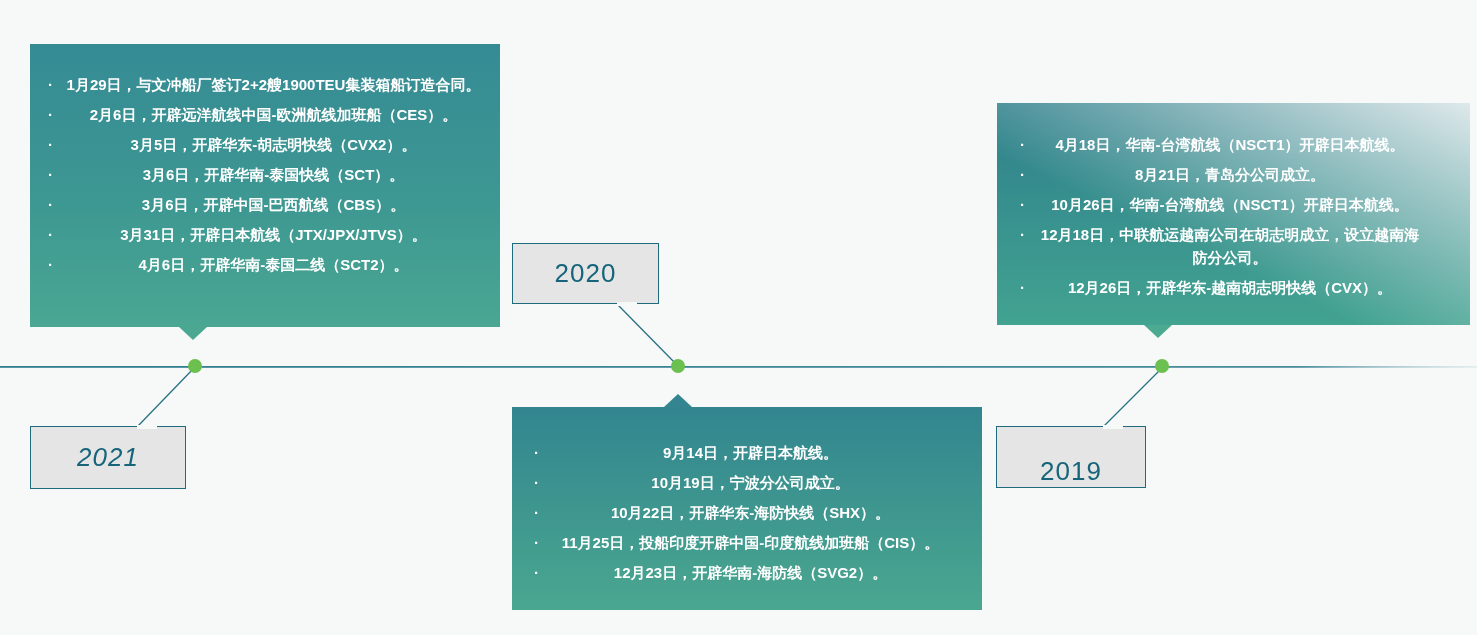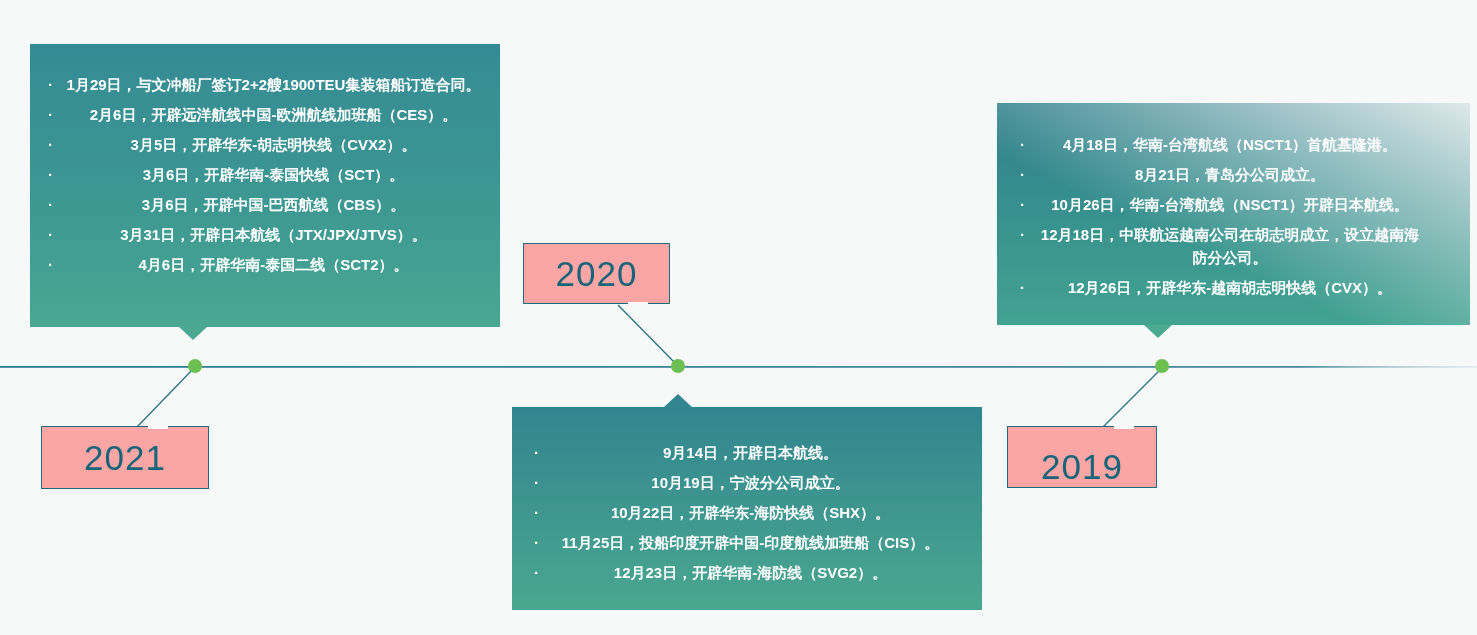--- a/index.html
+++ b/index.html
@@ -86,30 +86,29 @@
   }
   .card-2021 .pointer { left: 149px; }
   .card-2020 .pointer { left: 152px; }
   .card-2019 .pointer { left: 147px; border-top-color: #4caa91; }
 
   
   .year-label {
     position: absolute;
     box-sizing: border-box;
     border: 1.5px solid #1e6b7c;
-    background: #fca5a5;
+    background: #e5e5e5;
     display: flex;
     align-items: center;
     justify-content: center;
     color: #16657a;
-    font-size: 35px;
+    font-size: 26px;
     letter-spacing: 1px;
-    margin-left: 11px;
-  }
-  .label-2021 { left: 30px;  top: 426px; width: 168px; height: 63px; }
+  }
+  .label-2021 { left: 30px;  top: 426px; width: 156px; height: 63px; font-style: italic; }
   .label-2020 { left: 512px; top: 243px; width: 147px; height: 61px; }
   .label-2019 { left: 996px; top: 426px; width: 150px; height: 62px; align-items: flex-end; }
   .notch {
     position: absolute;
     width: 20px; height: 4px;
     background: #f7f8f8;
   }
   .notch.top    { top: -2.5px;  left: 106px; }
   .notch.bottom { bottom: -2.5px; left: 104px; }
 </style>
@@ -205,21 +204,21 @@
         </li>
       </ul>
     <div class="pointer up"></div>
   </div>
 
   <div class="card card-2019">
     <ul>
 
         <li>
           <span class="bullet">·</span>
-          <span class="evt-text">4月18日，华南-台湾航线（NSCT1）首航基隆港。</span>
+          <span class="evt-text">4月18日，华南-台湾航线（NSCT1）开辟日本航线。</span>
         </li>
 
         <li>
           <span class="bullet">·</span>
           <span class="evt-text">8月21日，青岛分公司成立。</span>
         </li>
 
         <li>
           <span class="bullet">·</span>
           <span class="evt-text">10月26日，华南-台湾航线（NSCT1）开辟日本航线。</span>

